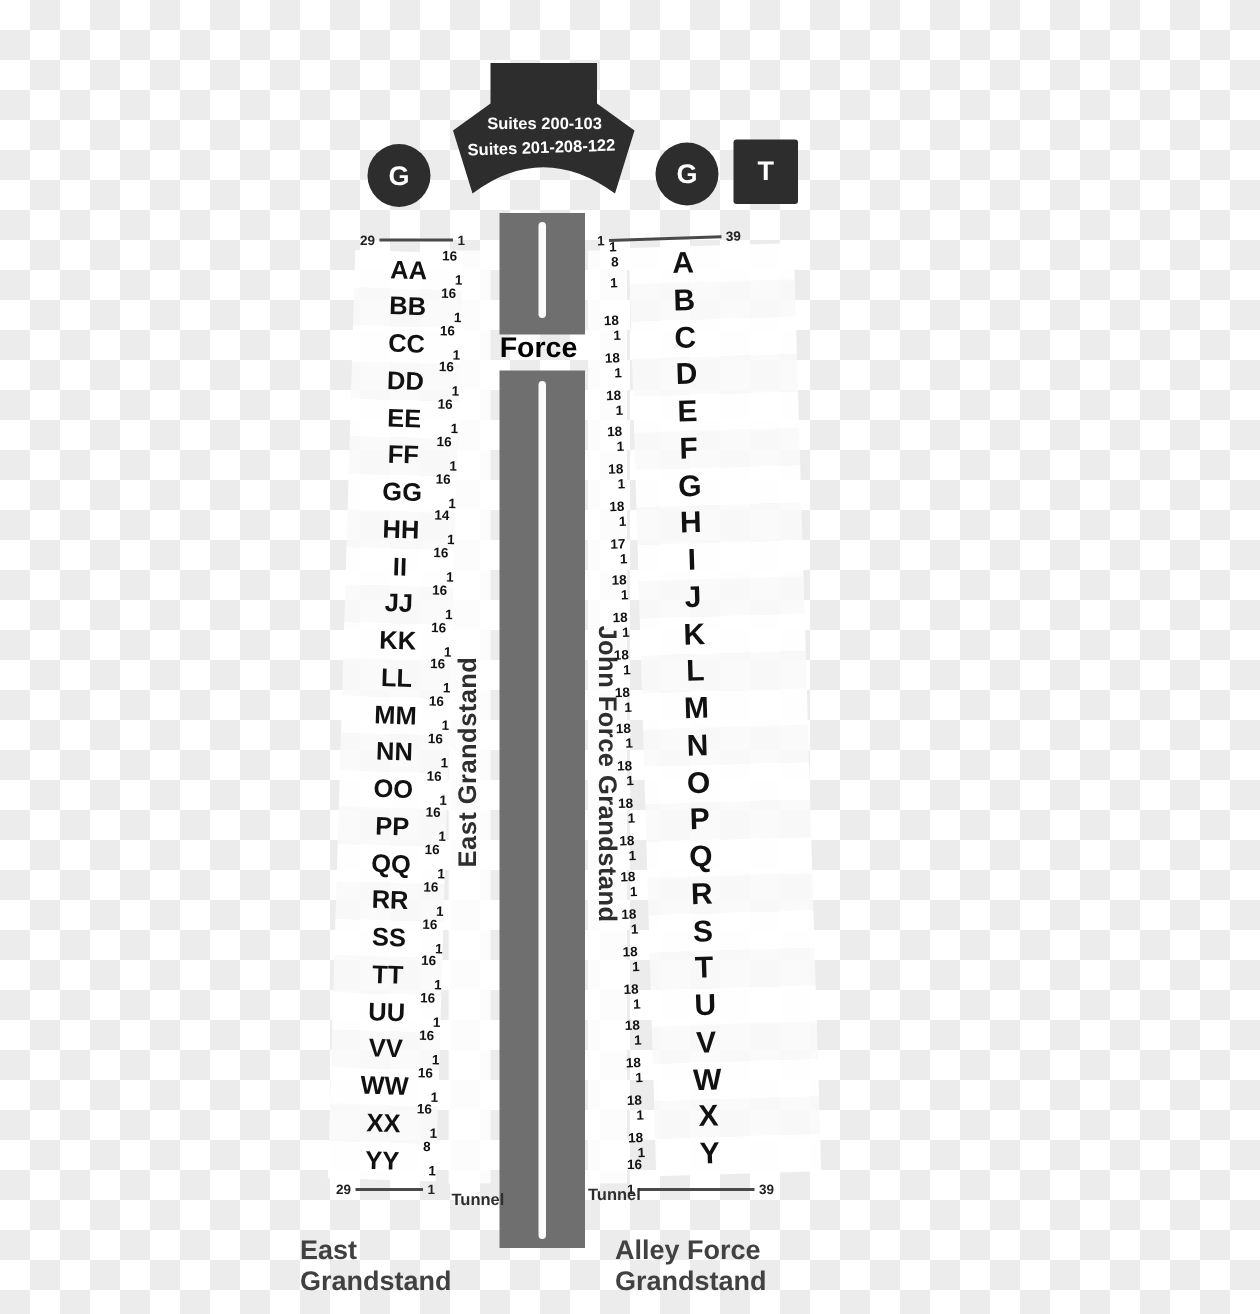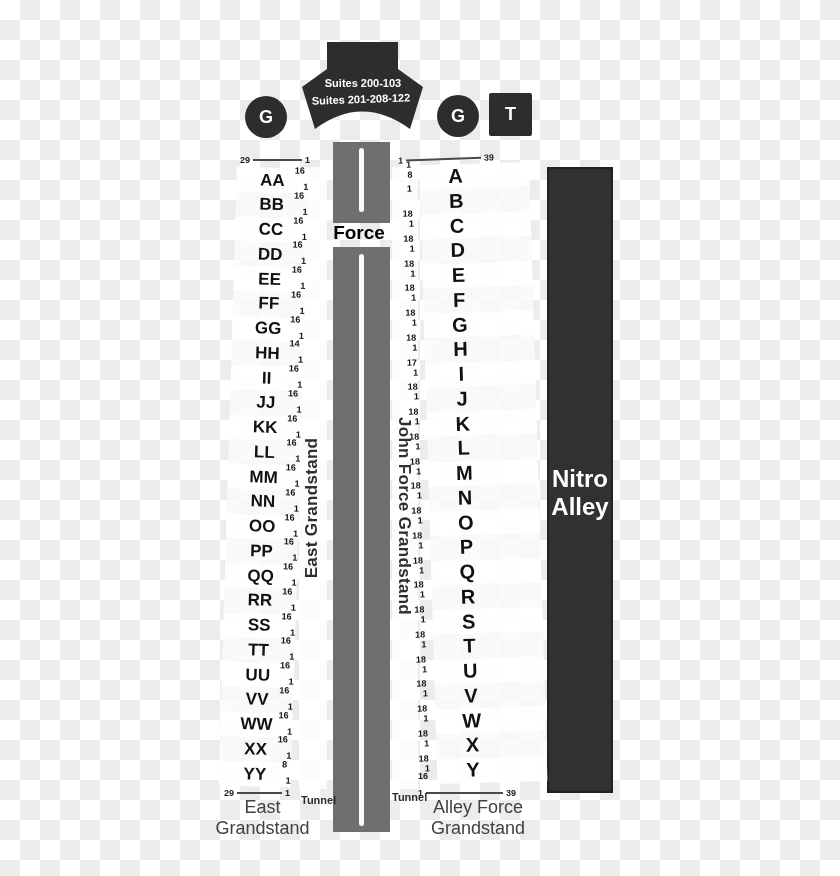--- a/index.html
+++ b/index.html
@@ -61,21 +61,21 @@
   .range .rule{flex:1;height:2px;background:#4a4a4a;margin:0 3px;}
   .range-east-top{left:240px;top:154px;width:70px;}
   .range-john-top{left:398px;top:153px;width:96px;transform:rotate(-2deg);}
   .range-east-bottom{left:224px;top:787px;width:66px;}
   .range-john-bottom{left:418px;top:787px;width:98px;}
   .trailing-num{position:absolute;left:412px;top:771px;width:16px;text-align:right;font-size:9px;font-weight:bold;color:#111;}
   
   .tunnel{position:absolute;font-size:11px;font-weight:bold;color:#2e2e2e;}
   .tunnel-east{left:301px;top:794px;}
   .tunnel-john{left:392px;top:791px;}
-  .bname{position:absolute;text-align:center;font-weight:normal;font-size:18px;color:#414141;line-height:21px;}
+  .bname{position:absolute;text-align:left;font-weight:bold;font-size:18px;color:#414141;line-height:21px;margin-top:26px;}
   .bname-east{left:200px;top:797px;width:125px;}
   .bname-john{left:410px;top:797px;width:136px;}
 </style>
 </head>
 <body>
 
 <div class="stage">
 
   <svg class="suites-svg" width="135" height="100" viewBox="0 0 135 100">
     <path d="M32,7 L103,7 L103,34 L128,52 L115,94 Q67,59 20,94 L7,52 L32,34 Z" fill="#2d2d2d"></path>
@@ -92,26 +92,20 @@
   <div class="tbadge" style="left:489px;top:93px;">
     <span>T</span>
   </div>
 
   <div class="trackseg tseg1"></div>
   <div class="tline tline1"></div>
   <div class="start-label">Force</div>
   <div class="trackseg tseg2"></div>
   <div class="tline tline2"></div>
 
-  <div class="nitro">
-    <div class="nitro-lab">
-      <div>Nitro</div>
-      <div>Alley</div>
-    </div>
-  </div>
 
   <div class="strip strip-east"></div>
   <div class="strip strip-john"></div>
   <div class="vlab vlab-east">East Grandstand</div>
   <div class="vlab vlab-john">John Force Grandstand</div>
 
   <div class="col col-east">
       <div class="srow left" style="top: 5px;">
         <span class="rlab">AA</span>
         <span class="num up">16</span>

